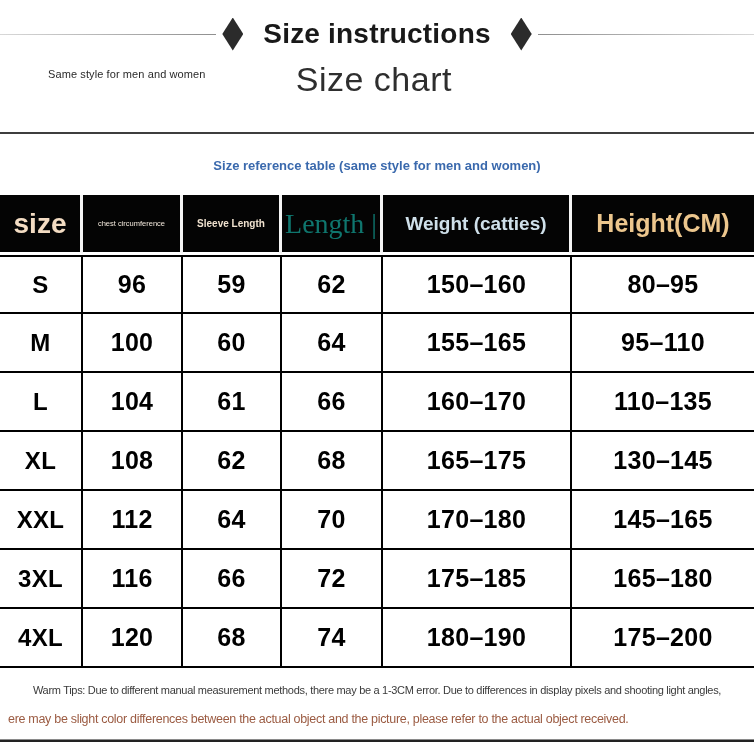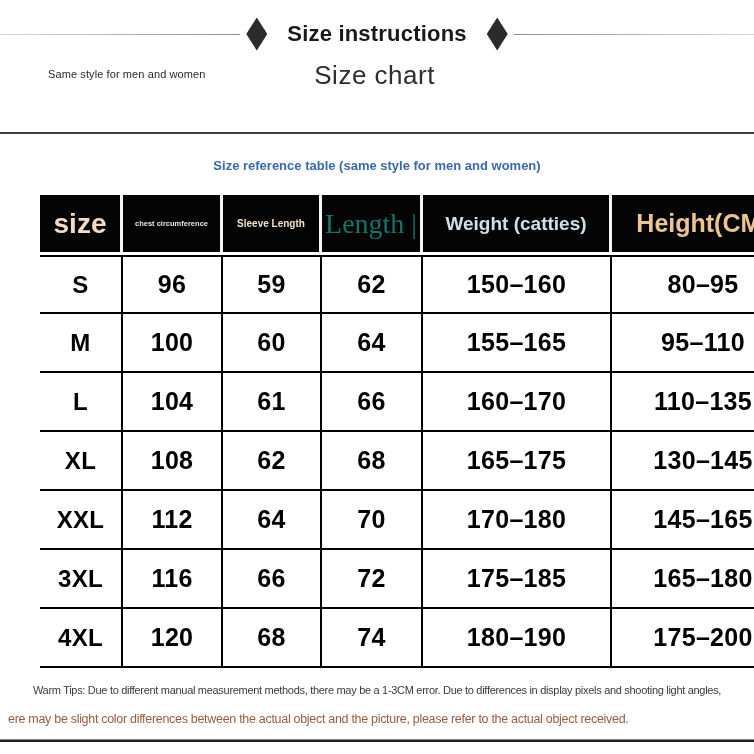--- a/index.html
+++ b/index.html
@@ -19,62 +19,61 @@
     display:flex; align-items:center;
   }
   .orn-line { flex:1; height:1px; background:linear-gradient(90deg,#d8d8d8,#8f8f8f); }
   .orn-line.right { background:linear-gradient(90deg,#8f8f8f,#d8d8d8); }
   .diamond {
     width:21px; height:33px; background:#2b2b2b;
     clip-path:polygon(50% 0, 100% 50%, 50% 100%, 0 50%);
     margin:0 6px;
   }
   .main-title {
-    font-size:22px; font-weight:700; color:#191919;
+    font-size:28px; font-weight:700; color:#191919;
     margin:0 14px; white-space:nowrap; letter-spacing:0.2px;
   }
 
   .sub-left {
     position:absolute; top:68px; left:48px;
     font-size:11px; color:#2a2a2a; letter-spacing:0.1px;
   }
   .sub-center {
     position:absolute; top:60px; left:50%; transform:translateX(-52%);
-    font-size:26px; font-weight:400; color:#2e2e2e; letter-spacing:0.5px;
+    font-size:34px; font-weight:400; color:#2e2e2e; letter-spacing:0.5px;
   }
 
   .divider-top {
     position:absolute; top:132px; left:0; width:754px; height:2px;
     background:#3d3d3d;
   }
 
   .table-caption {
     position:absolute; top:158px; left:0; width:754px;
     text-align:center; font-size:13px; font-weight:600; color:#3a69ad;
   }
 
   
   .size-table {
     position:absolute; top:195px; left:0;
     width:603px;
     display:grid;
     grid-template-columns:83px 100px 99px 101px 189px 182px;
     grid-template-rows:60px repeat(7, 59px);
-    padding-left:40px;
   }
   .th {
     background:#040404;
     display:flex; align-items:center; justify-content:center;
     border-right:3px solid #f5f5f5;
     border-bottom:3px solid #ffffff;
     text-align:center;
   }
   .th:nth-child(6) { border-right:none; }
   .th-size   { font-size:28px; font-weight:700; color:#f3dcc3; }
-  .th-chest  { font-size:7.5px; font-weight:700; color:#f0e6da;text-align:right; }
+  .th-chest  { font-size:7.5px; font-weight:400; color:#f0e6da;text-align:right; }
   .th-sleeve { font-size:10px; font-weight:700; color:#f0e2cf; }
   .th-length { font-size:28px; font-weight:500; color:#0f766e;font-family:Liberation Serif, serif; }
   .th-height { font-size:25px; font-weight:600; color:#ecc68d; }
   .th-weight { font-size:19px; font-weight:700; color:#cfe0ea; }
 
   .td {
     background:#ffffff;
     display:flex; align-items:center; justify-content:center;
     font-size:25px; font-weight:700; color:#000000;
     border-right:2px solid #000000;

